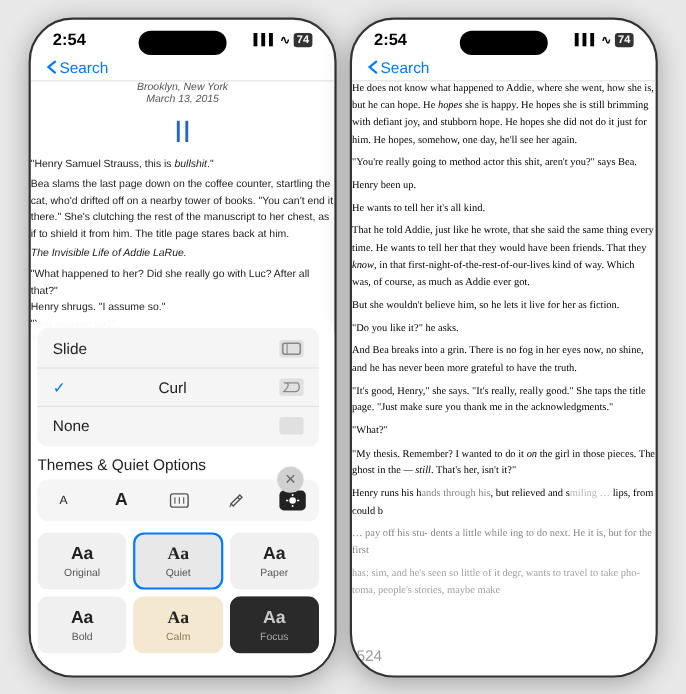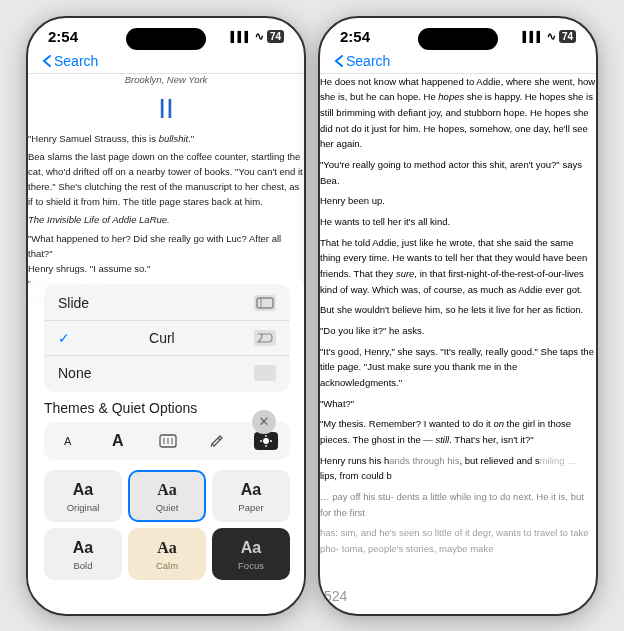--- a/index.html
+++ b/index.html
@@ -81,26 +81,26 @@
     .book-text {
       font-size: 9.5px;
       line-height: 1.6;
       color: #222;
     }
     .book-text em { font-style: italic; }
 
     
     .overlay-panel {
       position: absolute;
-      bottom: 18px;
+      bottom: 4px;
       left: 0;
       right: 0;
       background: rgba(255,255,255,0.97);
       border-radius: 16px 16px 0 0;
-      padding: 10px 14px 16px 16px;
+      padding: 10px 14px 16px 6px;
       z-index: 30;
     }
     .slide-options {
       background: #f5f5f5;
       border-radius: 10px;
       padding: 2px 0;
       margin-bottom: 8px;
     }
     .slide-option {
       display: flex;
@@ -212,21 +212,21 @@
     }
     .theme-card.dark .theme-label { color: #aaa; }
     .theme-sample {
       font-size: 16px;
       font-weight: 600;
       color: #222;
       line-height: 1;
     }
     .theme-sample.serif { font-family: Georgia, serif; }
     .theme-card.dark .theme-sample { color: #ddd; }
-    .reading-text { font-size: 9.5px; line-height: 1.65; }
+    .reading-text { font-size: 9.5px; line-height: 1.65; font-family: Liberation Serif, serif; }
     .reading-text em { font-style: italic; }
     .page-num {
       font-size: 14px;
       color: #999;
       padding: 4px;
     }
 
     .status-bar-left { display: flex; align-items: center; min-width: 60px; }
     .status-bar-right { display: flex; align-items: center; gap: 3px; min-width: 60px; justify-content: flex-end; }
   </style>
@@ -254,20 +254,21 @@
         <svg viewBox="0 0 10 14" fill="none">
           <polyline points="8,2 2,7 8,12" stroke="#007AFF" stroke-width="2" fill="none" stroke-linecap="round"></polyline>
         </svg>
         <span>Search</span>
       </div>
     </div>
 
     <div class="book-content">
       <div class="book-header">
         <div>Brooklyn, New York</div>
+        <div>March 13, 2015</div>
       </div>
       <div class="chapter-num">II</div>
       <div class="book-text">
         <p>"Henry Samuel Strauss, this is <em>bullshit</em>."</p>
         <p style="margin-top:3px">Bea slams the last page down on the coffee counter, startling the cat, who'd drifted off on a nearby tower of books. "You can't end it there." She's clutching the rest of the manuscript to her chest, as if to shield it from him. The title page stares back at him.</p>
         <p style="margin-top:3px; font-style:italic"><em>The Invisible Life of Addie LaRue.</em></p>
         <p style="margin-top:3px">"What happened to her? Did she really go with Luc? After all that?"</p>
         <p>Henry shrugs. "I assume so."</p>
         <p>"You assume so?"</p>
         <p>The truth is, he doesn't know.</p>
@@ -389,23 +390,24 @@
         <span>Search</span>
       </div>
     </div>
 
     <div class="book-reading" style="height:510px; overflow:hidden">
       <div class="reading-text">
         <p>He does not know what happened to Addie, where she went, how she is, but he can hope. He <em>hopes</em> she is happy. He hopes she is still brimming with defiant joy, and stubborn hope. He hopes she did not do it just for him. He hopes, somehow, one day, he'll see her again.</p>
         <p style="margin-top:5px">"You're really going to method actor this shit, aren't you?" says Bea.</p>
         <p style="margin-top:5px">Henry been up.</p>
         <p style="margin-top:5px">He wants to tell her it's all kind.</p>
-        <p style="margin-top:5px">That he told Addie, just like he wrote, that she said the same thing every time. He wants to tell her that they would have been friends. That they <em>sure</em>, in that first-night-of-the-rest-of-our-lives kind of way. Which was, of course, as much as Addie ever got.</p>
+        <p style="margin-top:5px">That he told Addie, just like he wrote, that she said the same thing every time. He wants to tell her that they would have been friends. That they <em>know</em>, in that first-night-of-the-rest-of-our-lives kind of way. Which was, of course, as much as Addie ever got.</p>
         <p style="margin-top:5px">But she wouldn't believe him, so he lets it live for her as fiction.</p>
         <p style="margin-top:5px">"Do you like it?" he asks.</p>
+        <p style="margin-top:5px">And Bea breaks into a grin. There is no fog in her eyes now, no shine, and he has never been more grateful to have the truth.</p>
         <p style="margin-top:5px">"It's good, Henry," she says. "It's really, really good." She taps the title page. "Just make sure you thank me in the acknowledgments."</p>
         <p style="margin-top:5px">"What?"</p>
         <p style="margin-top:5px">"My thesis. Remember? I wanted to do it <em>on</em> the girl in those pieces. The ghost in the <em>— still</em>. That's her, isn't it?"</p>
         <p style="margin-top:5px">Henry runs his h<span style="opacity:0.5">ands through his</span>, but relieved and s<span style="opacity:0.3">miling …</span> lips, from could b</p>
         <p style="margin-top:5px; opacity:0.5">… pay off his stu- dents a little while ing to do next. He it is, but for the first</p>
         <p style="margin-top:5px; opacity:0.4">has: sim, and he's seen so little of it degr, wants to travel to take pho- toma, people's stories, maybe make</p>
 
       </div>
     </div>
     <div class="page-num">524</div>

